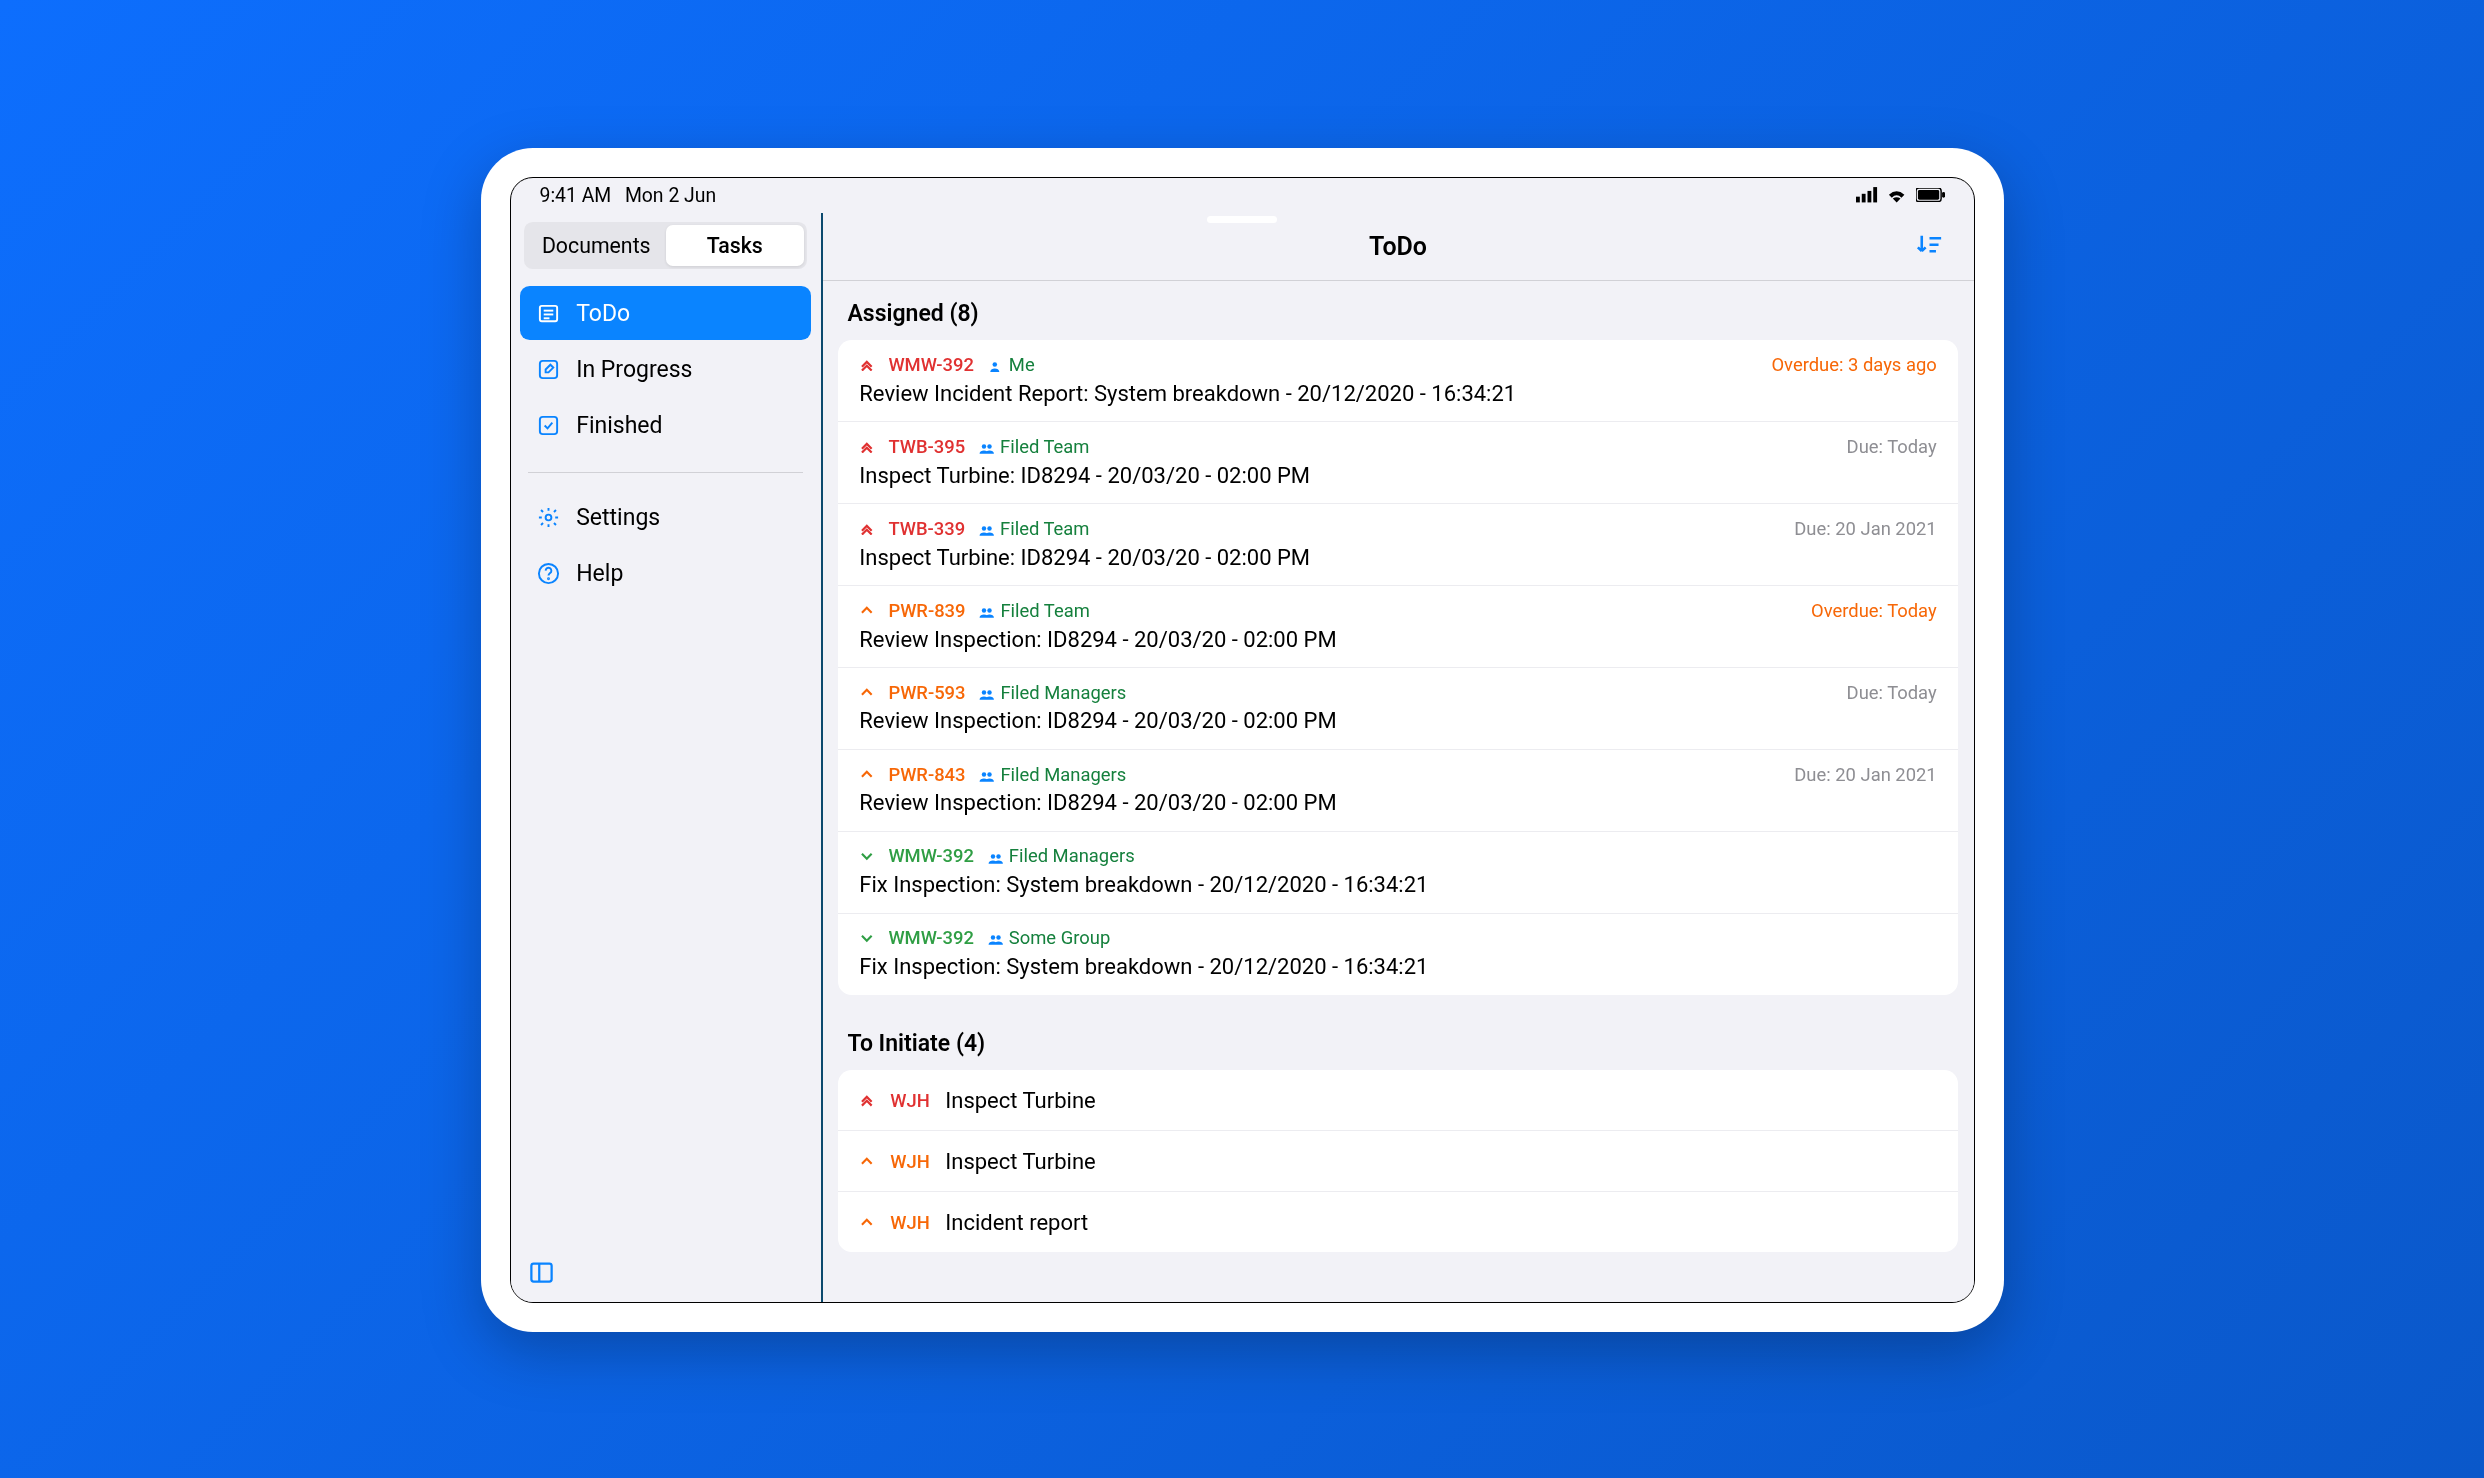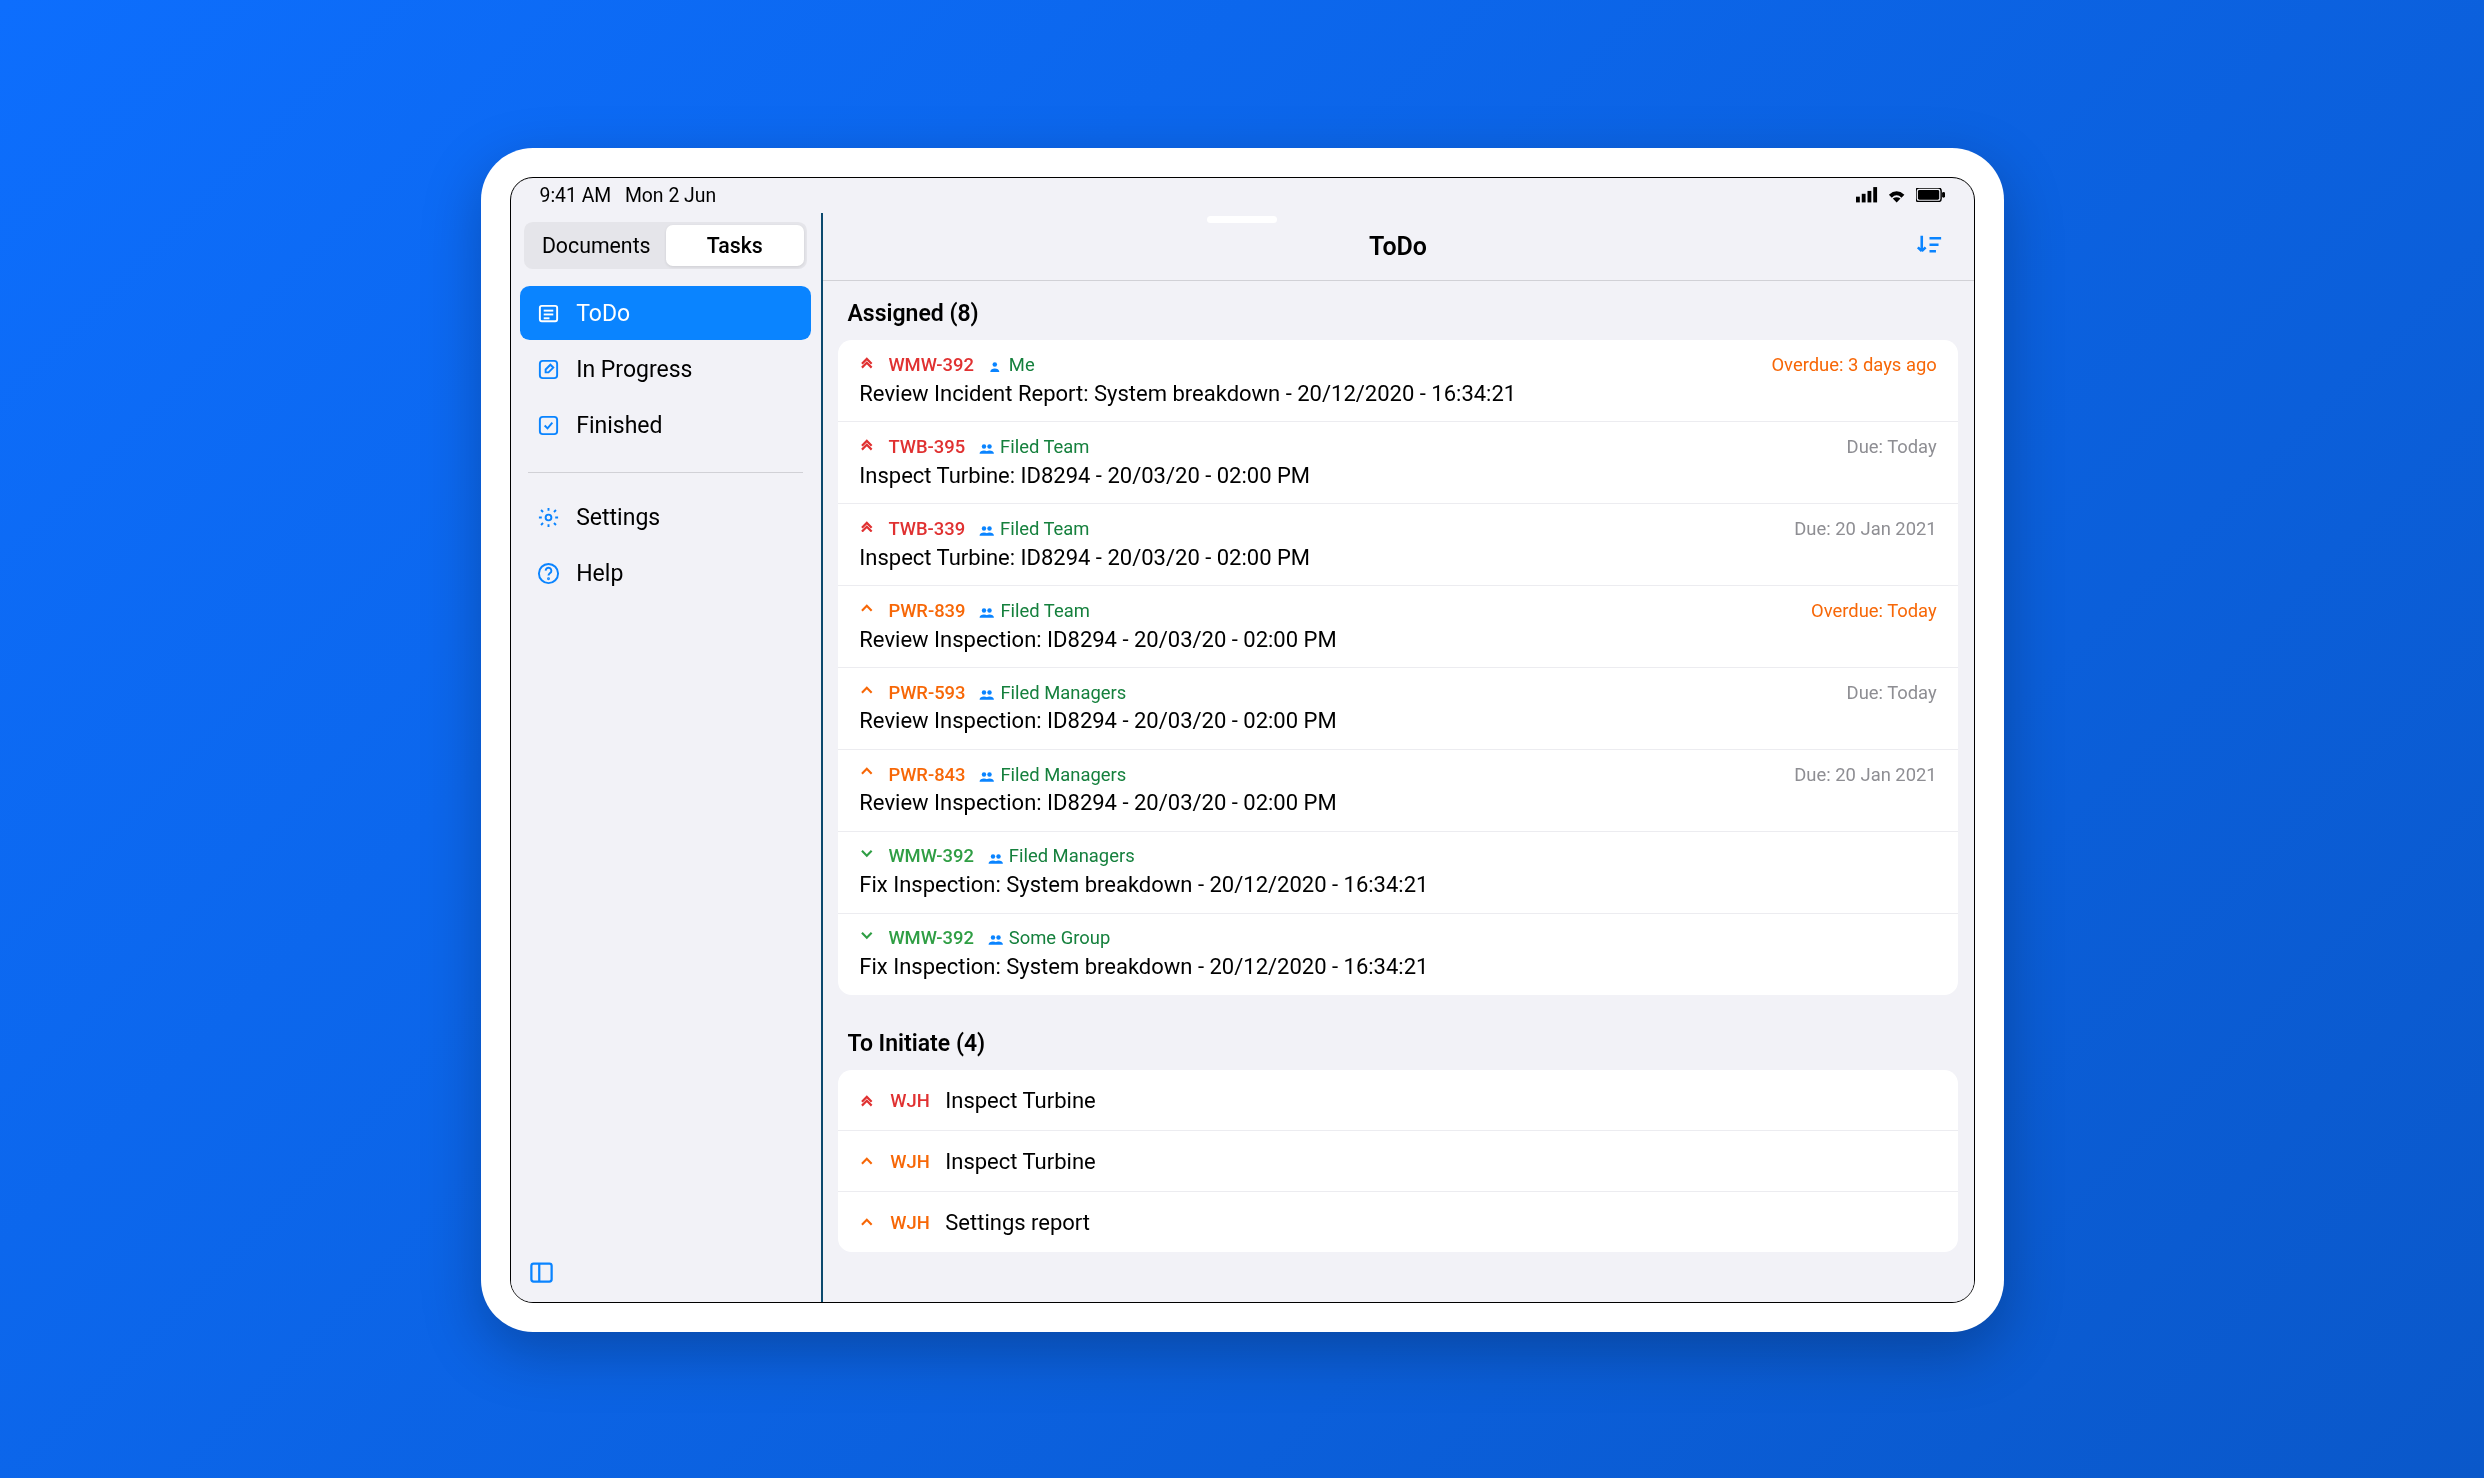--- a/index.html
+++ b/index.html
@@ -24,21 +24,21 @@
 .sidebar-bottom { margin-top:auto; padding:11.6px 17.5px; }
 .panel-toggle-icon { width:27px; height:27px; color:#0a84ff; cursor:pointer; }
 .main { flex:1; display:flex; flex-direction:column; background:#f2f2f7; }
 .main-header { height:68px; display:flex; align-items:center; justify-content:center; border-bottom:1px solid #d1d1d6; position:relative; }
 .main-title { font-size:25px; font-weight:600; color:#000; }
 .sort-btn { position:absolute; right:25px; top:50%; transform:translateY(-50%); color:#0a84ff; cursor:pointer; width:39px; height:39px; display:flex; align-items:center; justify-content:center; }
 .section-header { padding:19.4px 25px 13.6px; font-size:23px; font-weight:600; color:#000; }
 .task-list { background:#fff; border-radius:13.6px; margin:0 15.5px 15.5px; overflow:hidden; }
 .task-row { padding:13.6px 21.3px 15.5px; border-bottom:1px solid #ececf0; cursor:pointer; }
 .task-row:last-child { border-bottom:none; }
-.task-meta { display:flex; align-items:flex-start; gap:13.6px; font-size:18.4px; margin-bottom:5.8px; }
+.task-meta { display:flex; align-items:center; gap:13.6px; font-size:18.4px; margin-bottom:5.8px; }
 .priority-icon { width:15.5px; height:15.5px; display:flex; align-items:center; justify-content:center; }
 .task-id { font-weight:500; }
 .id-red { color:#e03131; }
 .id-orange { color:#f76707; }
 .id-green { color:#2f9e44; }
 .assignee { display:flex; align-items:center; gap:5.8px; color:#15803d; }
 .assignee .person-icon { width:15.5px; height:15.5px; }
 .due { margin-left:auto; font-size:18.4px; }
 .due-overdue { color:#f76707; }
 .due-normal { color:#8e8e93; }
@@ -360,21 +360,21 @@
     <span class="initiate-id id-orange">WJH</span>
     <span class="initiate-title">Inspect Turbine</span>
               </div>
               <div class="initiate-row">
                 <span class="priority-icon">
                   <svg width="13.6" height="13.6" viewBox="0 0 14 14">
                     <path d="M2 10 L7 5 L12 10" stroke="#f76707" stroke-width="2.2" fill="none"></path>
                   </svg>
                 </span>
     <span class="initiate-id id-orange">WJH</span>
-    <span class="initiate-title">Settings report</span>
+    <span class="initiate-title">Incident report</span>
               </div>
             </div>
         </div>
       </div>
 
     </div>
 
   </div>
 </div>
 

